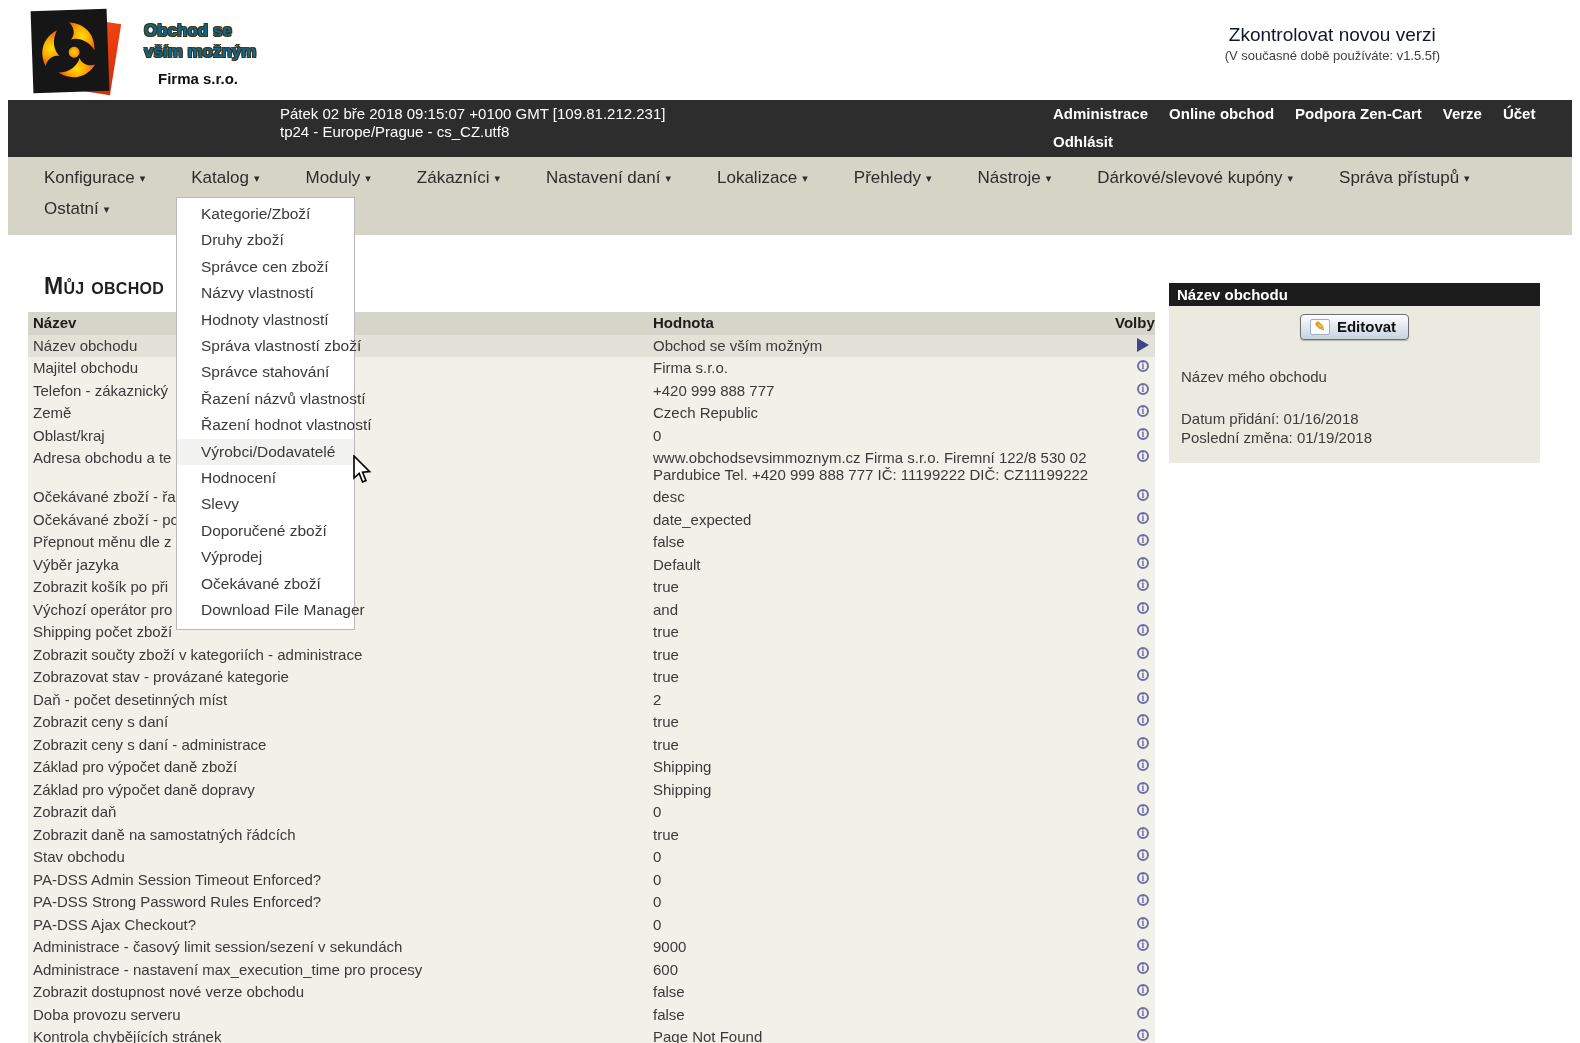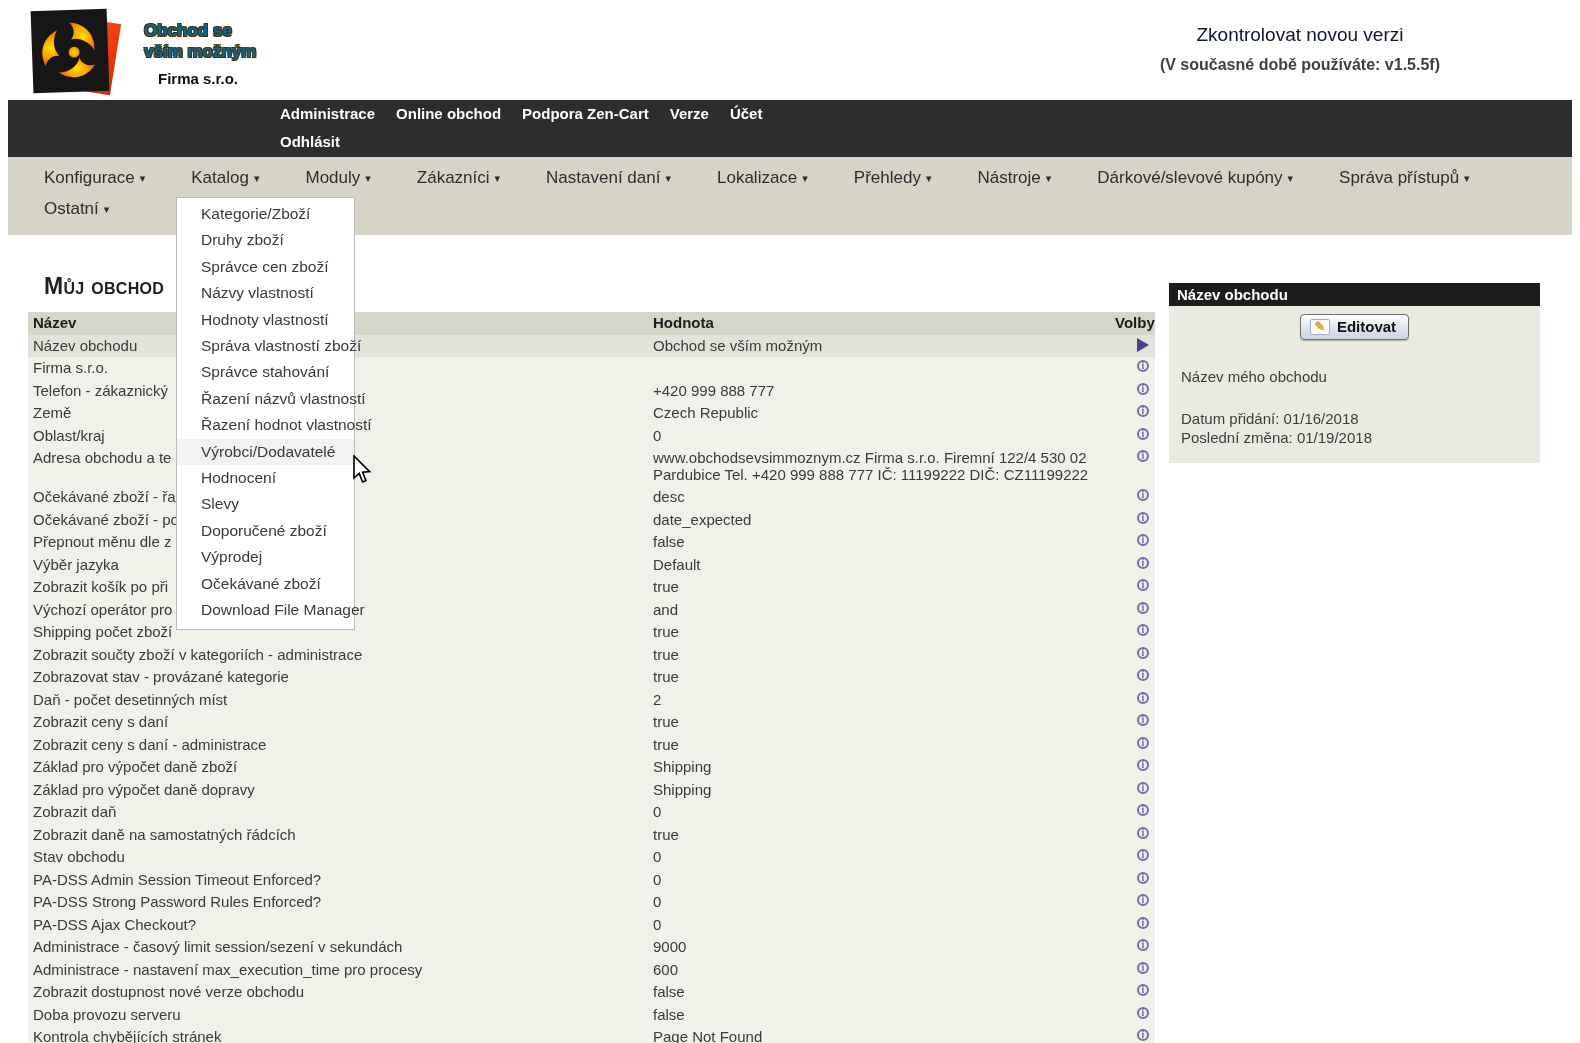--- a/index.html
+++ b/index.html
@@ -14,21 +14,21 @@
   .logo-wrap { display:flex; gap:16px; padding-top:8px; }
   .logo-art { width:100px; height:88px; position:relative; flex:0 0 auto; }
   .logo-red { position:absolute; left:14px; top:10px; width:74px; height:72px; background:linear-gradient(135deg,#ff5a1f,#d92a05); transform:rotate(9deg); }
   .logo-black { position:absolute; left:4px; top:2px; width:76px; height:82px; background:#161616; transform:rotate(-2deg); display:flex; align-items:center; justify-content:center; }
   .logo-text { padding-top:12px; }
   .logo-title { font-size:17px; font-weight:bold; color:#0369a1; line-height:21px;
     text-shadow:-1px -1px 0 #4a3000,1px -1px 0 #4a3000,-1px 1px 0 #4a3000,1px 1px 0 #4a3000; }
   .logo-company { margin-top:8px; font-size:15px; font-weight:bold; color:#101010; padding-left:14px; }
   .version-box { text-align:center; padding-top:24px; padding-right:100px; }
   .version-link { color:#0f172a; font-size:19px; text-decoration:none; cursor:pointer; }
-  .version-note { margin-top:10px; font-size:16px; color:#3f3f3f;font-weight:bold; }
+  .version-note { margin-top:2px; font-size:13px; color:#3f3f3f; }
 
   
   .info-bar { margin:0 8px; background:#2d2d2d; color:#fff; display:flex; justify-content:space-between; padding:5px 14px 9px 272px; height:57px; }
   .info-left { font-size:15px; line-height:18px; white-space:nowrap; }
   .info-right { font-size:15px; font-weight:bold; width:505px; }
   .info-links { display:flex; column-gap:21px; line-height:18px; flex-wrap:wrap; }
   .info-links span { cursor:pointer; }
   .info-links + .info-links { margin-top:10px; }
 
   
@@ -113,20 +113,24 @@
       <div class="logo-company">Firma s.r.o.</div>
     </div>
   </div>
   <div class="version-box">
     <div><a class="version-link">Zkontrolovat novou verzi</a></div>
     <div class="version-note">(V současné době používáte: v1.5.5f)</div>
   </div>
 </div>
 
 <div class="info-bar">
+  <div class="info-left">
+    <div>Pátek 02 bře 2018 09:15:07 +0100 GMT [109.81.212.231]</div>
+    <div>tp24 - Europe/Prague - cs_CZ.utf8</div>
+  </div>
   <div class="info-right">
     <div class="info-links" id="info-links-1">
         <span>Administrace</span>
         <span>Online obchod</span>
         <span>Podpora Zen-Cart</span>
         <span>Verze</span>
         <span>Účet</span>
       </div>
     <div class="info-links" id="info-links-2">
         <span>Odhlásit</span>
@@ -182,20 +186,21 @@
       </div>
       <div id="cfg-rows">
           <div class="cfg-row selected">
             <span class="col-name">Název obchodu</span>
             <span class="col-value">Obchod se vším možným</span>
             <span class="col-volby">
               <span class="tri-icon"></span>
             </span>
           </div>
           <div class="cfg-row">
+            <span class="col-name">Majitel obchodu</span>
             <span class="col-value">Firma s.r.o.</span>
             <span class="col-volby">
               <span class="info-icon">i</span>
             </span>
           </div>
           <div class="cfg-row">
             <span class="col-name">Telefon - zákaznický</span>
             <span class="col-value">+420 999 888 777</span>
             <span class="col-volby">
               <span class="info-icon">i</span>
@@ -210,21 +215,21 @@
           </div>
           <div class="cfg-row">
             <span class="col-name">Oblast/kraj</span>
             <span class="col-value">0</span>
             <span class="col-volby">
               <span class="info-icon">i</span>
             </span>
           </div>
           <div class="cfg-row">
             <span class="col-name">Adresa obchodu a te</span>
-            <span class="col-value">www.obchodsevsimmoznym.cz Firma s.r.o. Firemní 122/4 530 02 Pardubice Tel. +420 999 888 777 IČ: 11199222 DIČ: CZ11199222</span>
+            <span class="col-value">www.obchodsevsimmoznym.cz Firma s.r.o. Firemní 122/8 530 02 Pardubice Tel. +420 999 888 777 IČ: 11199222 DIČ: CZ11199222</span>
             <span class="col-volby">
               <span class="info-icon">i</span>
             </span>
           </div>
           <div class="cfg-row">
             <span class="col-name">Očekávané zboží - řa</span>
             <span class="col-value">desc</span>
             <span class="col-volby">
               <span class="info-icon">i</span>
             </span>

